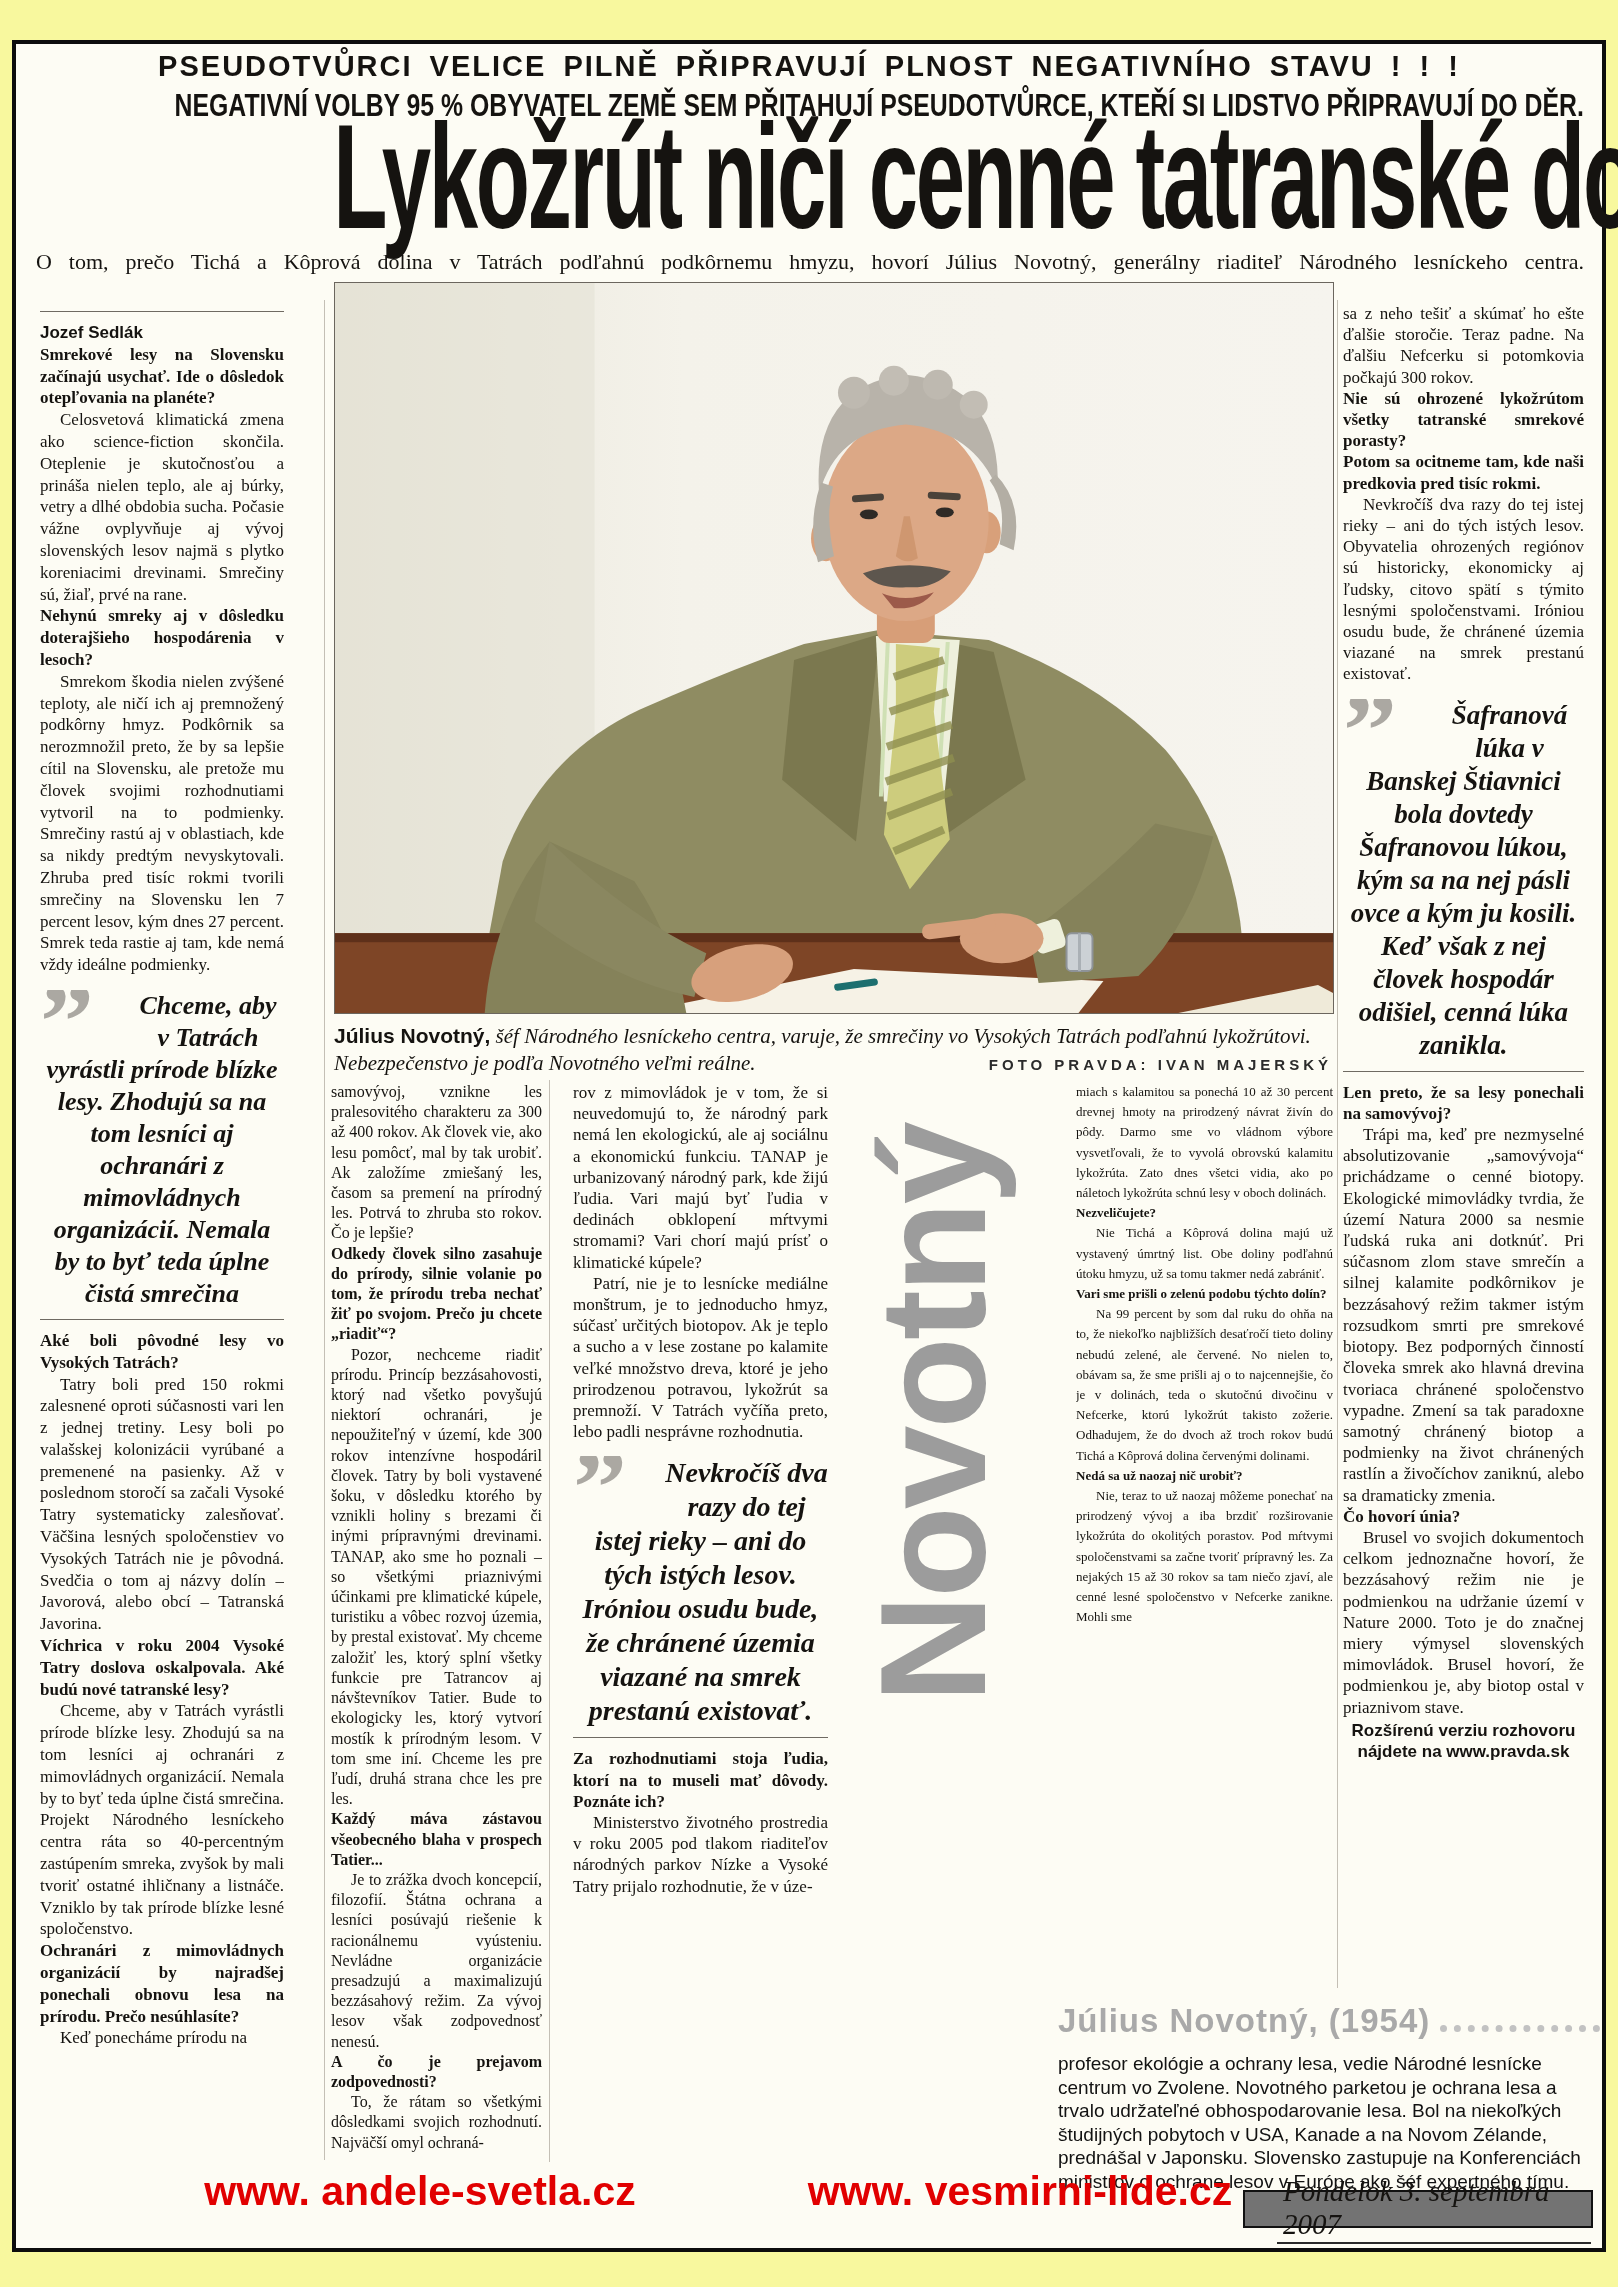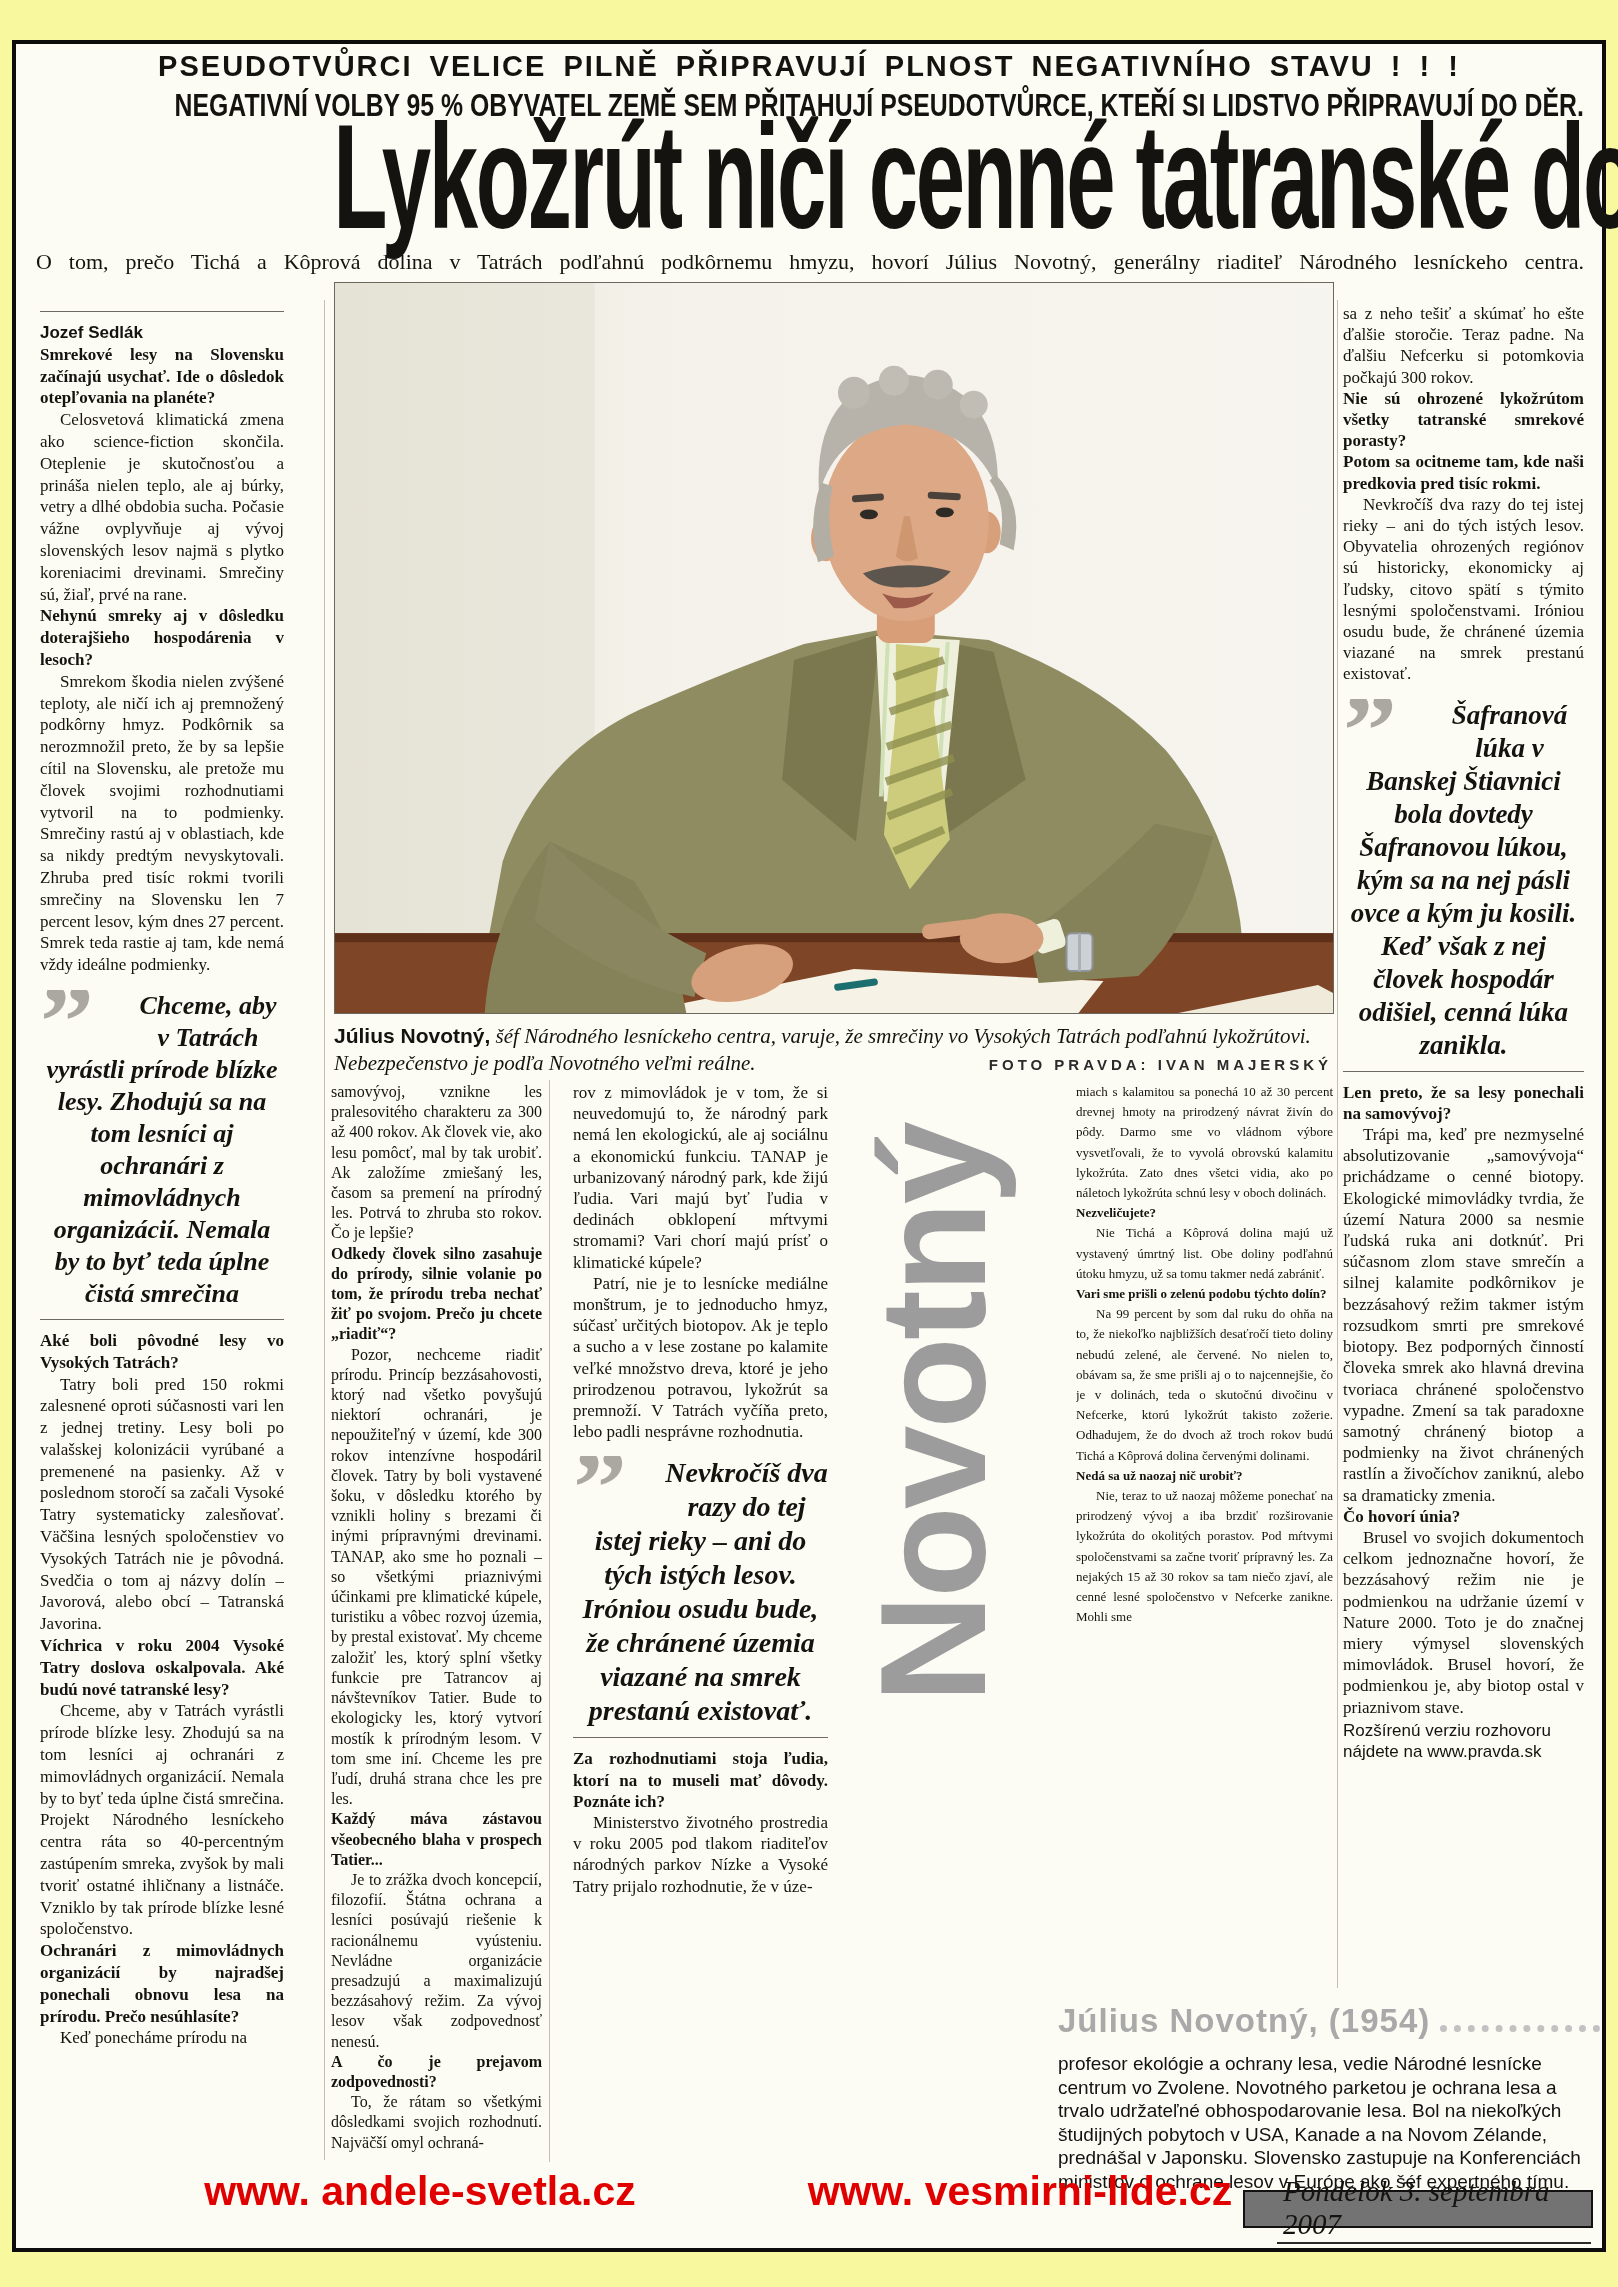--- a/index.html
+++ b/index.html
@@ -22,22 +22,22 @@
   .col{position:absolute;overflow:hidden;text-align:justify;}
   .col p{margin:0;}
   #col1 p{font-size:17px;line-height:21.8px;}
   #col2 p{font-size:16px;line-height:20.2px;}
   #col3 p{font-size:17px;line-height:21.2px;}
   #col4 p{font-size:13px;line-height:20.2px;}
   #col5 p{font-size:17px;line-height:21.2px;}
   .col p.q{font-weight:700;text-indent:0;}
   .col p.a{text-indent:20px;}
   .col p.a.cont{text-indent:0;}
-  .col p.note{font-family:"Liberation Sans",sans-serif;font-weight:400;font-size:15px;line-height:19px;
-              text-align:left;text-indent:0;margin-top:2px;}
+  .col p.note{font-family:"Liberation Sans",sans-serif;font-weight:700;font-size:15px;line-height:19px;
+              text-align:center;text-indent:0;margin-top:2px;}
   .hrule{border-top:1.5px solid #6f6a62;margin:9px 0 10px 0;}
   .byline{font-family:"Liberation Sans",sans-serif;font-weight:700;font-size:21px;margin:4px 0 12px 0;text-align:left;}
   
   .pull{margin:14px 0 6px 0;overflow:hidden;}
   .ptext{font-style:italic;font-weight:700;text-align:center;}
   #col1 .ptext{font-size:26px;line-height:32px;}
   #col3 .ptext{font-size:28px;line-height:34px;}
   #col5 .ptext{font-size:27px;line-height:33px;}
   .qmark{float:left;width:92px;height:60px;font-size:108px;line-height:64px;color:#aba8a2;
          font-style:normal;font-weight:700;text-align:left;}

